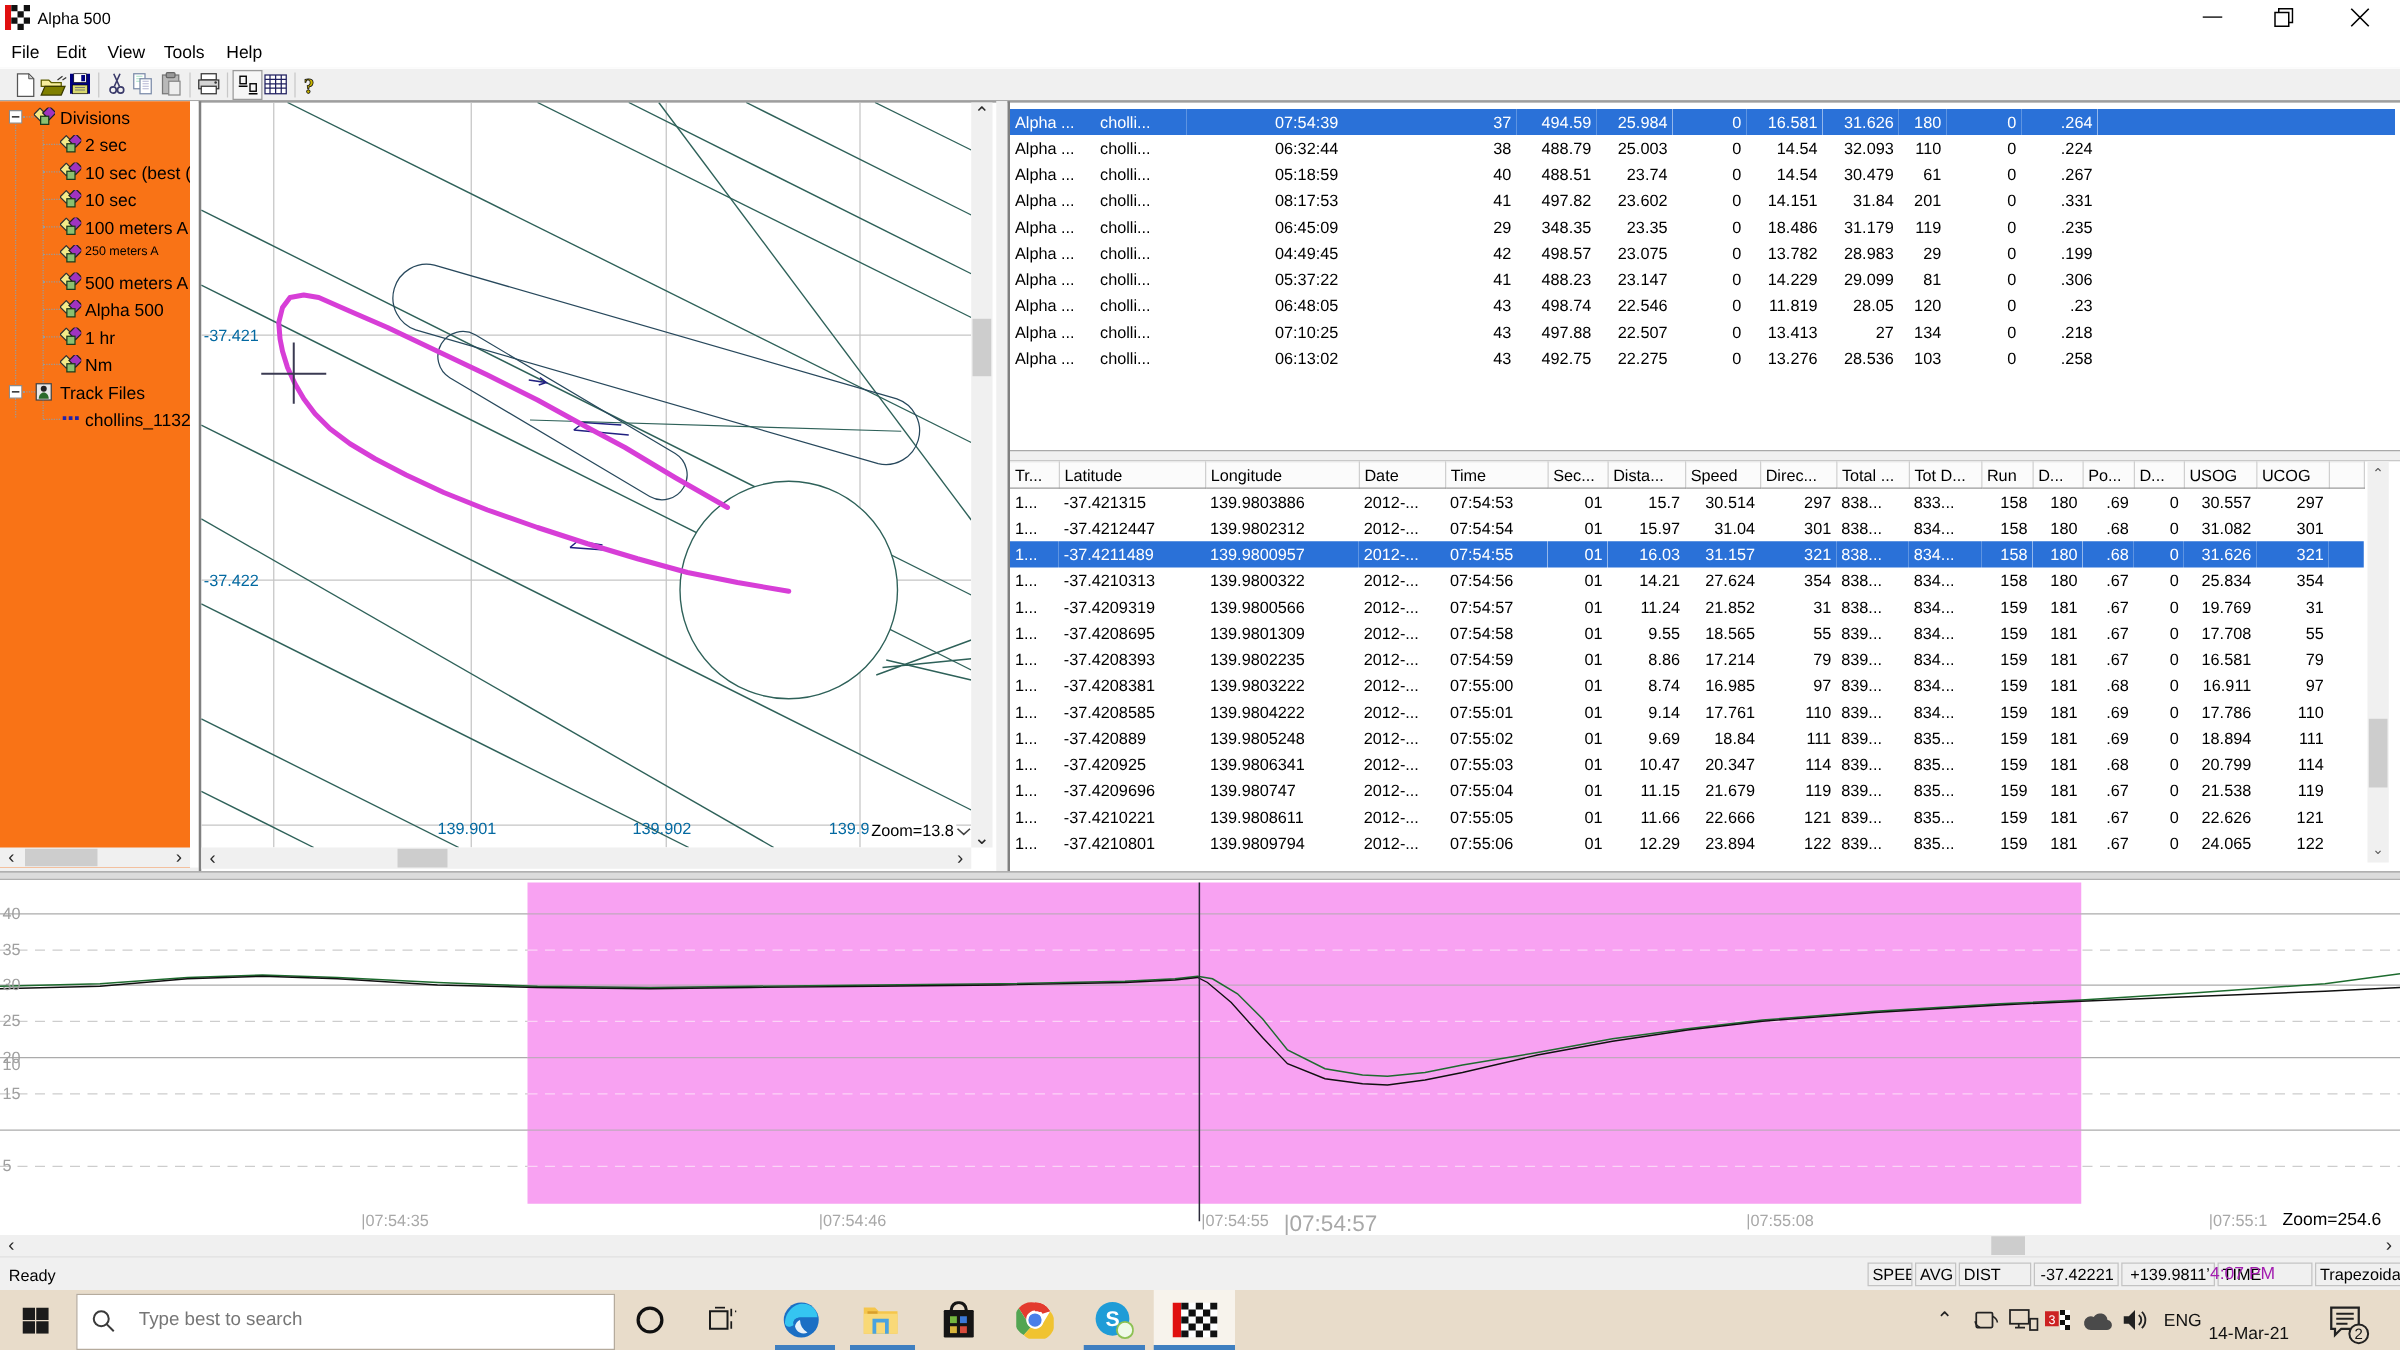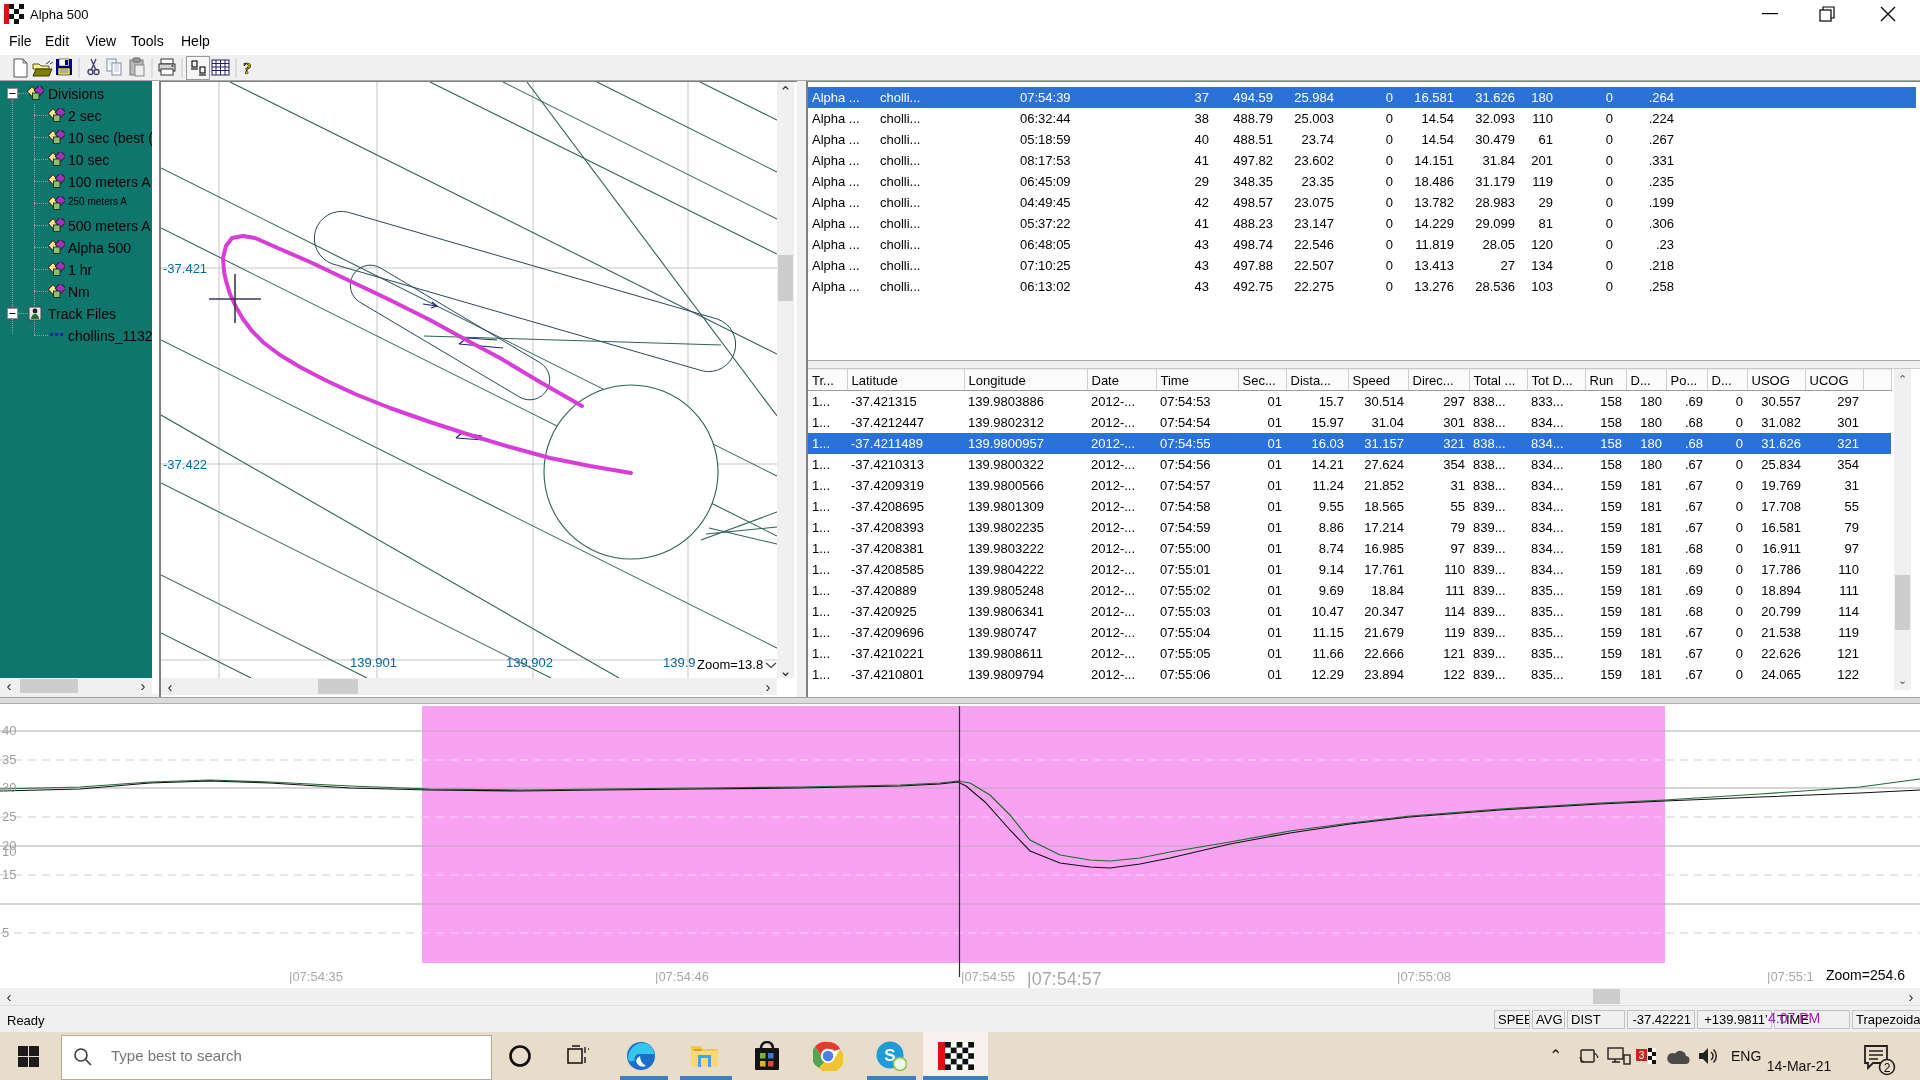--- a/index.html
+++ b/index.html
@@ -117,21 +117,21 @@
  <line x1="236" y1="3" x2="236" y2="23" stroke="#c8c8c8"></line>
 
  <g transform="translate(243,3)">
         <text x="0" y="16" font-size="17" font-weight="bold" fill="#c8b400" stroke="#000" stroke-width="0.6" font-family="Liberation Serif">?</text>
       </g>
 </svg>
 </div>
 
 <div class="a" style="left:0;top:81px;width:1920px;height:623px;background:#f0f0f0"></div>
 <div class="a" style="left:152px;top:81px;width:7px;height:613px;background:#fff"></div>
-<div class="a" style="left:0;top:81px;width:152px;height:613px;background:#0f766e;overflow:hidden">
+<div class="a" style="left:0;top:81px;width:152px;height:613px;background:#f97316;overflow:hidden">
     <div class="a" style="left:12px;top:17px;width:1px;height:215px;border-left:1px dotted #9a9a9a"></div>
     <div class="a" style="left:34px;top:23px;width:1px;height:231px;border-left:1px dotted #9a9a9a"></div>
     <svg class="a" style="left:7px;top:7px" width="11" height="11">
       <rect x="0.5" y="0.5" width="10" height="10" fill="#fff" stroke="#8c8c8c"></rect>
       <line x1="2.5" y1="5.5" x2="8.5" y2="5.5" stroke="#000"></line>
     </svg>
     <div class="a" style="left:18px;top:12px;width:10px;border-top:1px dotted #9a9a9a"></div>
     <svg class="a" style="left:27px;top:5px" width="17" height="15" viewBox="0 0 17 15">
       <rect x="1.5" y="2" width="7" height="7" transform="rotate(45 5 5.5)" fill="#f4ea88" stroke="#333" stroke-width="1"></rect>
       <rect x="9" y="0.5" width="7.5" height="7.5" transform="rotate(45 12.5 4)" fill="#a033c0" stroke="#222" stroke-width="1"></rect>

